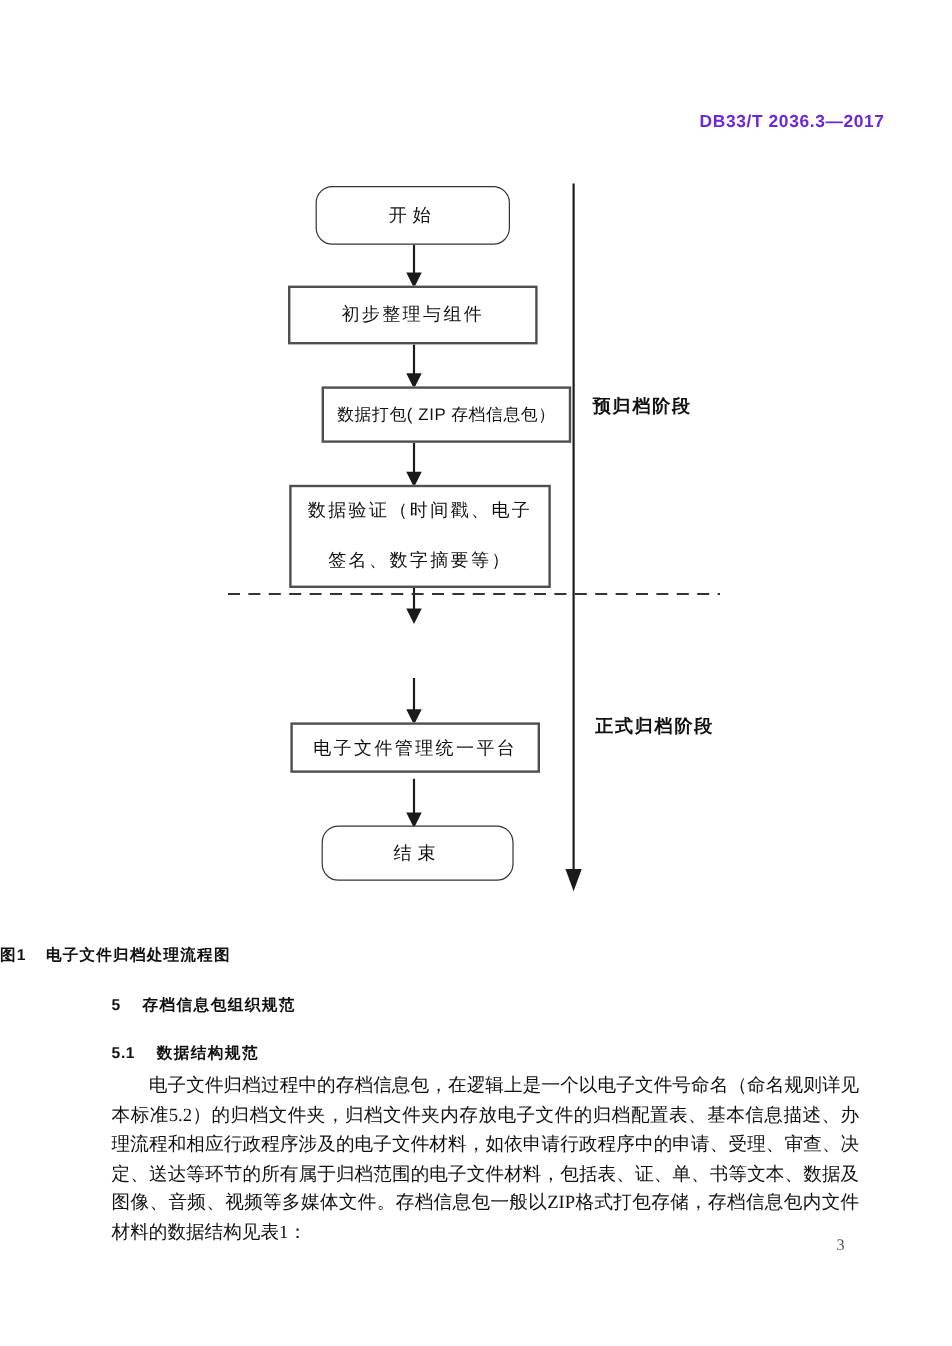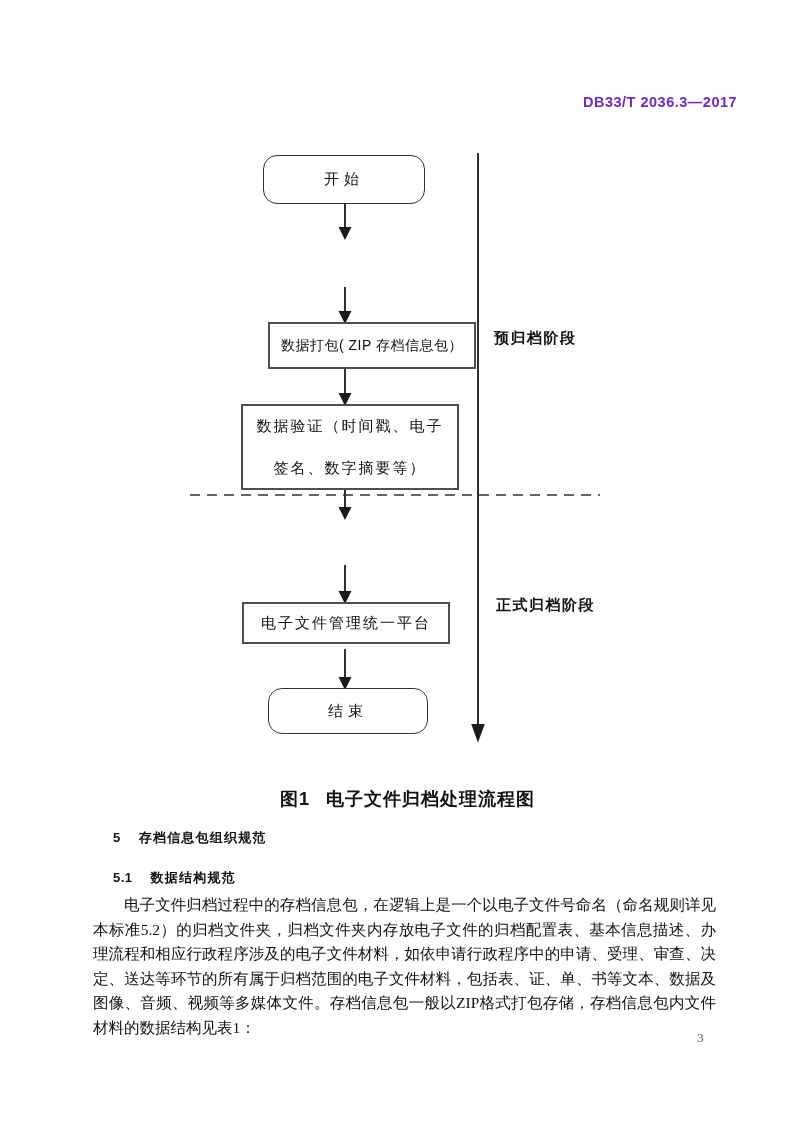--- a/index.html
+++ b/index.html
@@ -38,29 +38,29 @@
   .node .ln { line-height: 42px; white-space: nowrap; letter-spacing: 2px; }
 
   .stage-label {
     position: absolute;
     font-size: 15px; font-weight: 600; letter-spacing: 1.5px; color: #111;
     font-family: "Liberation Sans", sans-serif; white-space: nowrap;
   }
 
   .caption {
     position: absolute; top: 787px; left: 0; right: 0;
-    text-align: center; padding-left: 22px;
-    font-size: 18px; font-weight: 600; letter-spacing: 1px; color: #111;
+    text-align: left; 
+    font-size: 13px; font-weight: 600; letter-spacing: 1px; color: #111;
   }
   .caption .cap-no { margin-right: 16px; }
 
   .sec-heading {
     position: absolute; left: 93px;
     font-size: 13px; font-weight: 700; letter-spacing: 1.2px; color: #111;
-    font-family: "Liberation Sans", sans-serif; white-space: nowrap; margin-left: 20px;
+    font-family: "Liberation Sans", sans-serif; white-space: nowrap;
   }
   .sec-heading .sec-no { margin-right: 18px; letter-spacing: 0.5px; }
   .sec-5  { top: 829px; }
   .sec-51 { top: 869px; }
 
   .body-par {
     position: absolute; left: 93px; top: 893px; width: 623px;
     font-family: "Liberation Serif", serif;
     font-size: 15.5px; line-height: 24.5px;
     text-align: justify; text-indent: 2em; color: #111;
@@ -111,20 +111,21 @@
       <line x1="190" y1="495" x2="600" y2="495" stroke="#333" stroke-width="1.6" stroke-dasharray="10 7"></line>
 
       <g stroke="#1a1a1a" stroke-width="1.8" fill="#1a1a1a">
         <line x1="478" y1="153" x2="478" y2="726"></line>
           <polygon points="472.5,725 483.5,725 478,740"></polygon>
       </g>
     </svg>
 
     <div class="node rounded" style="left:263px; top:155px; width:162px; height:49px;">开始</div>
 
+    <div class="node" style="left:240px; top:238px; width:208px; height:49px;">初步整理与组件</div>
 
     <div class="node small-text" style="left:240px; top:322px; width:208px; height:47px;margin-left:28px;">数据打包( ZIP 存档信息包）</div>
 
     <div class="node" style="left:241px; top:404px; width:218px; height:86px;">
       <div class="ln">数据验证（时间戳、电子</div>
       <div class="ln">签名、数字摘要等）</div>
     </div>
 
 
     <div class="node" style="left:242px; top:602px; width:208px; height:42px;">电子文件管理统一平台</div>

